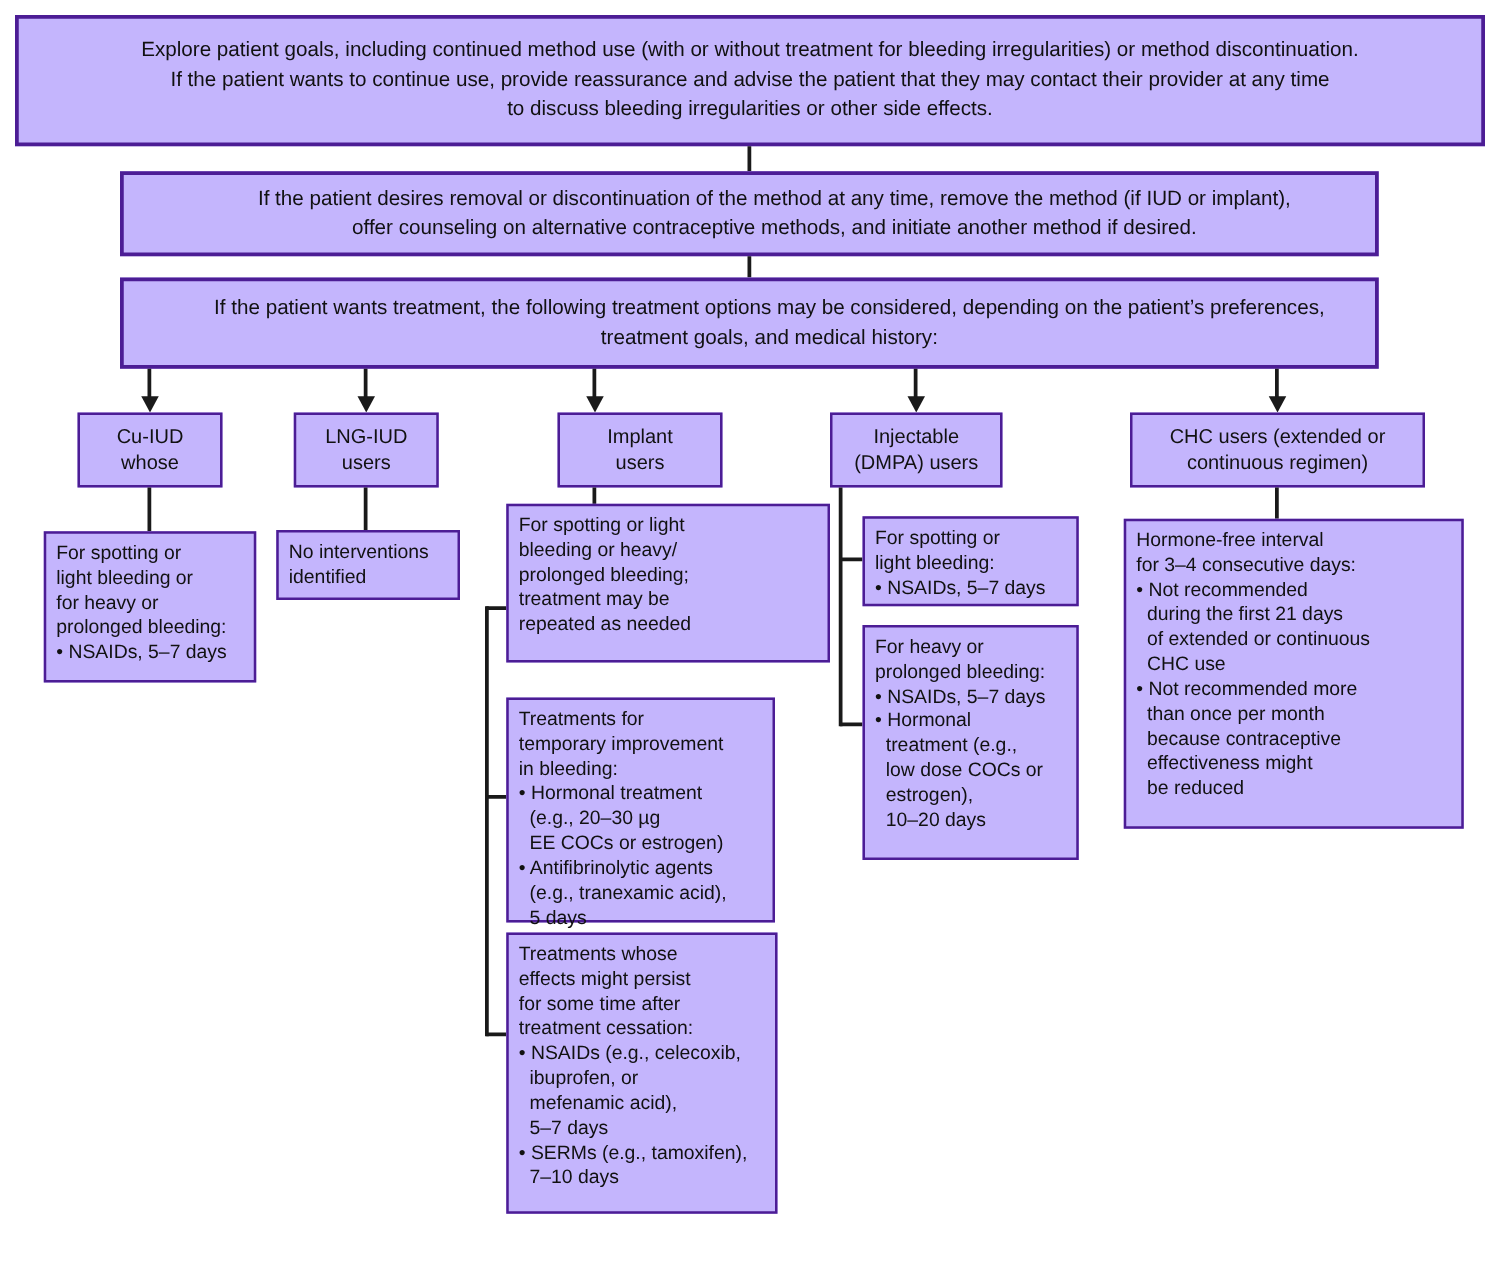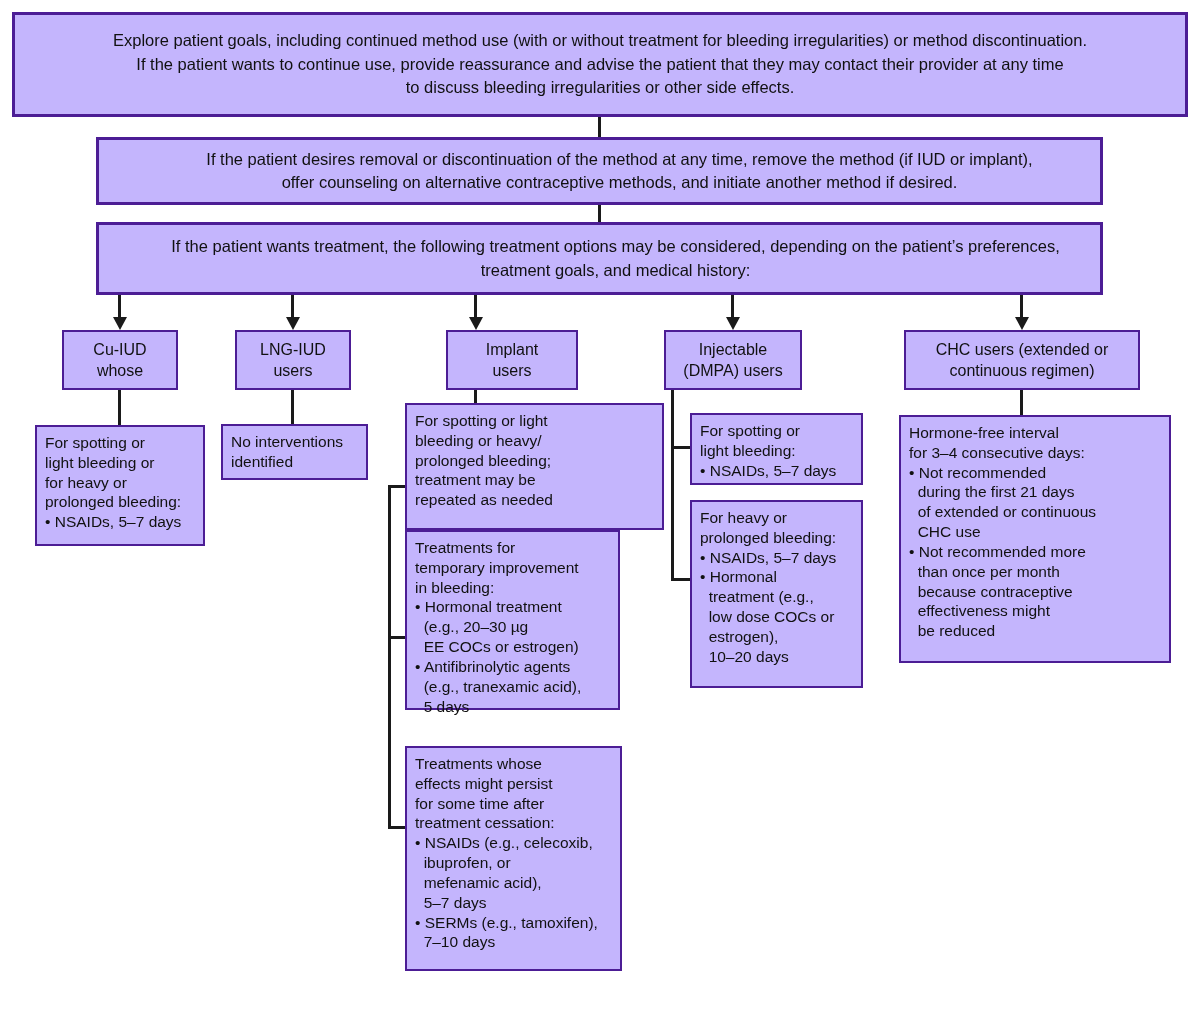--- a/index.html
+++ b/index.html
@@ -92,21 +92,21 @@
   <div class="vline" style="left:388px;top:485px;height:344px;"></div>
   <div class="hline" style="left:389px;top:485px;width:16px;"></div>
   <div class="hline" style="left:389px;top:636px;width:16px;"></div>
   <div class="hline" style="left:389px;top:826px;width:16px;"></div>
 
   <div class="box leaf" style="left:405px;top:403px;width:259px;height:127px;">For spotting or light
 bleeding or heavy/
 prolonged bleeding;
 treatment may be
 repeated as needed</div>
-  <div class="box leaf" style="left:405px;top:530px;width:215px;height:180px;">Treatments for
+  <div class="box leaf" style="left:405px;top:558px;width:215px;height:180px;">Treatments for
 temporary improvement
 in bleeding:
 • Hormonal treatment
   (e.g., 20–30 µg
   EE COCs or estrogen)
 • Antifibrinolytic agents
   (e.g., tranexamic acid),
   5 days</div>
   <div class="box leaf" style="left:405px;top:746px;width:217px;height:225px;">Treatments whose
 effects might persist

